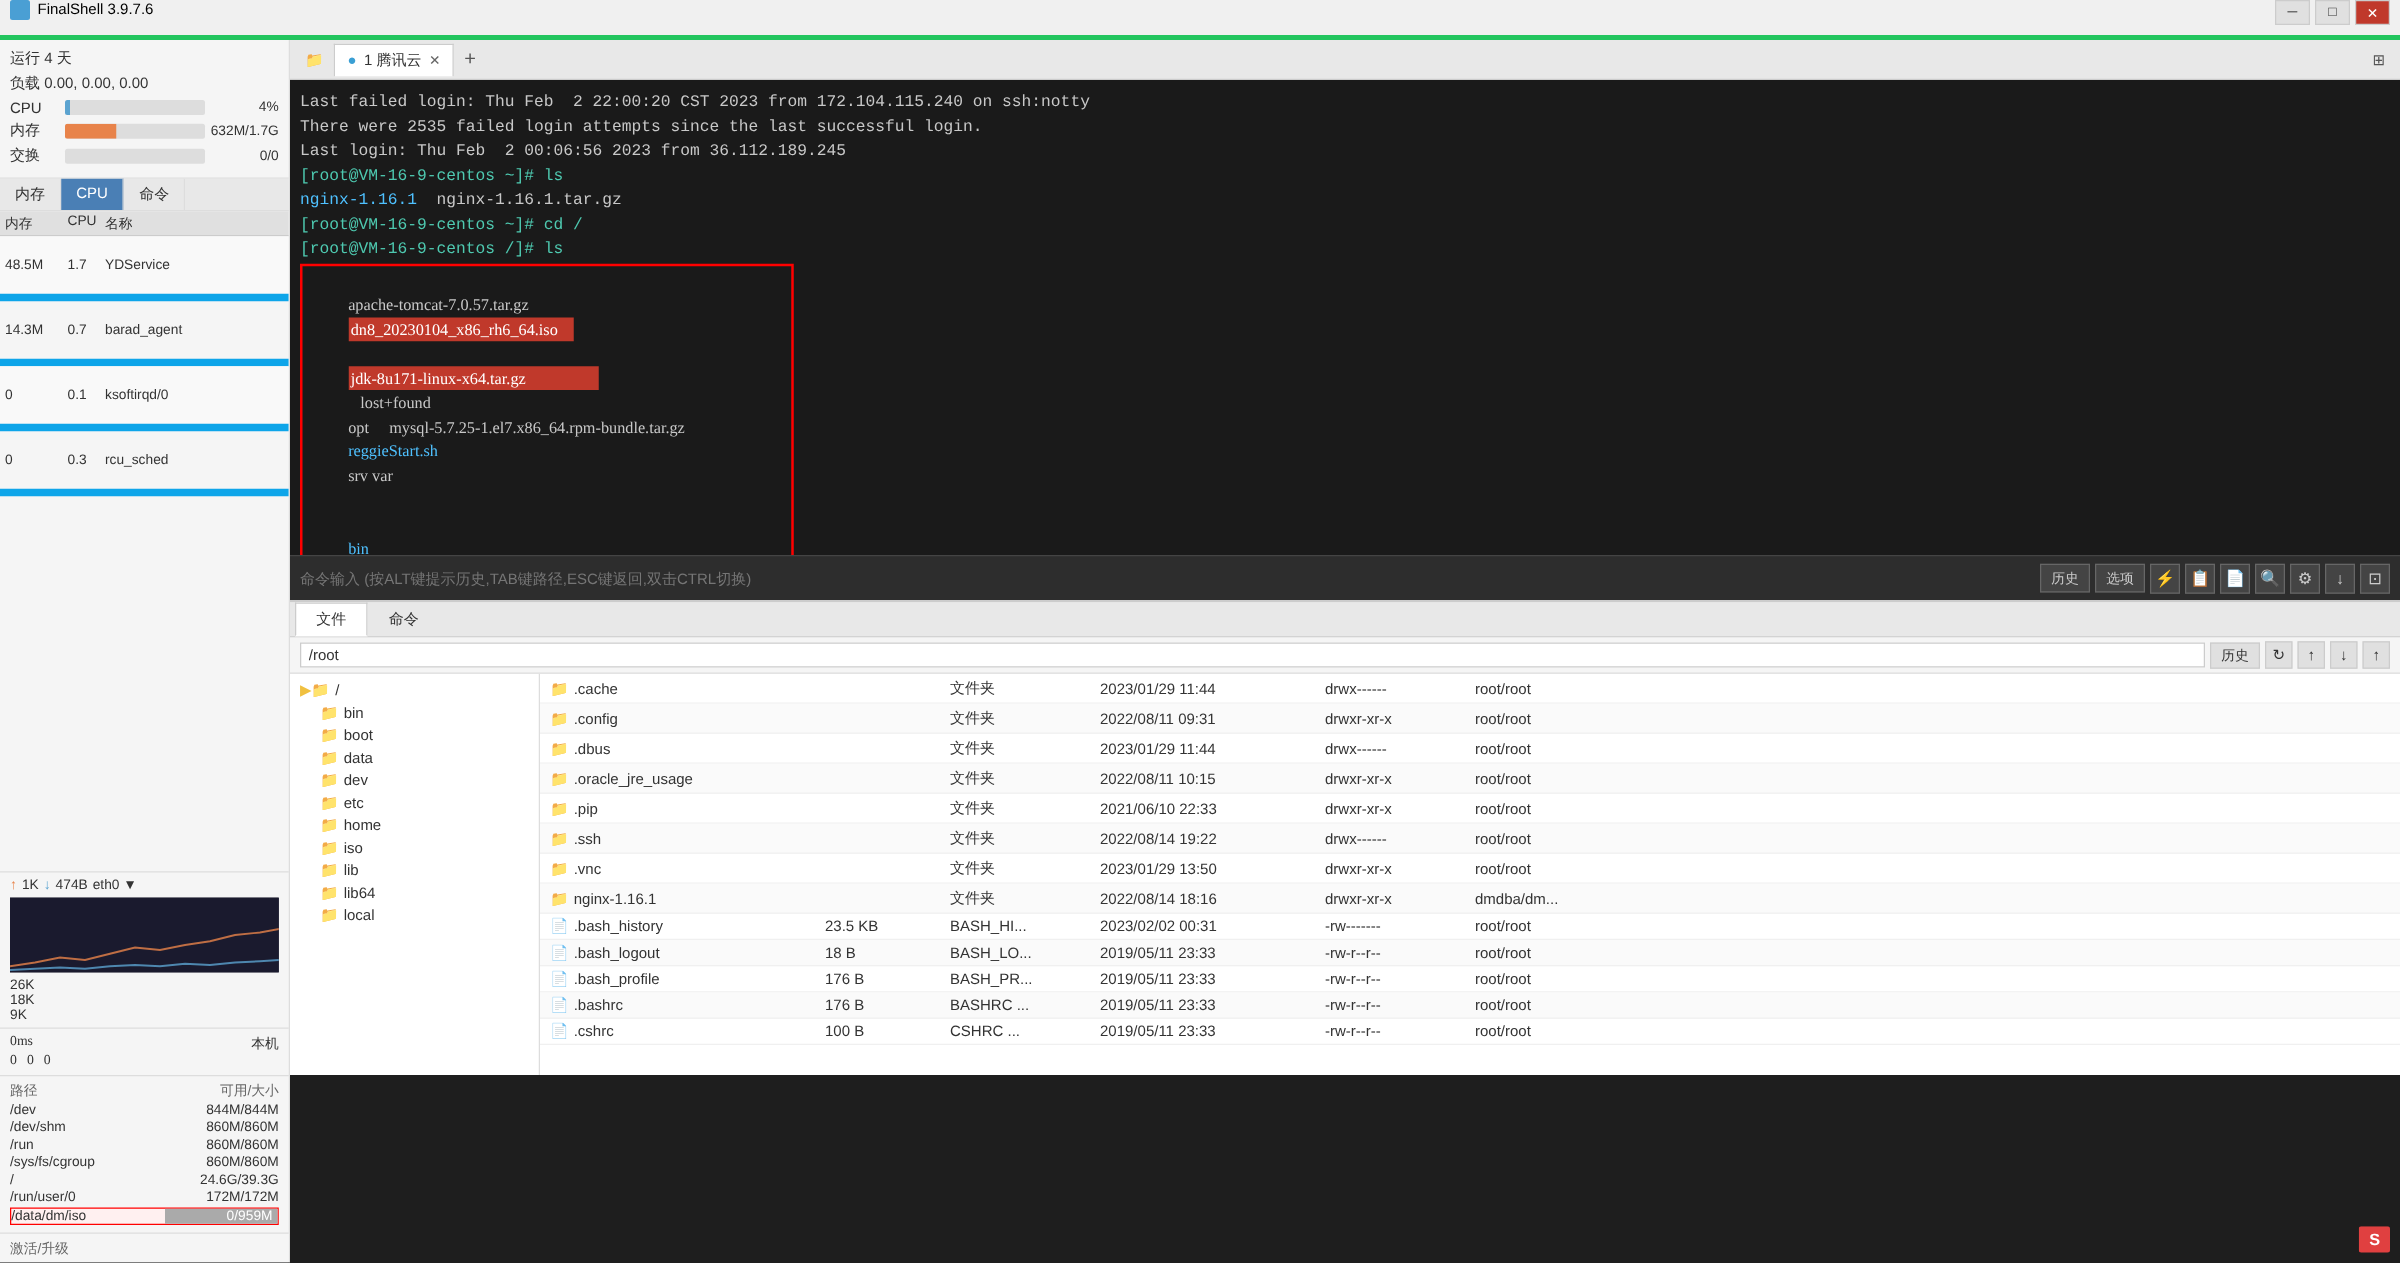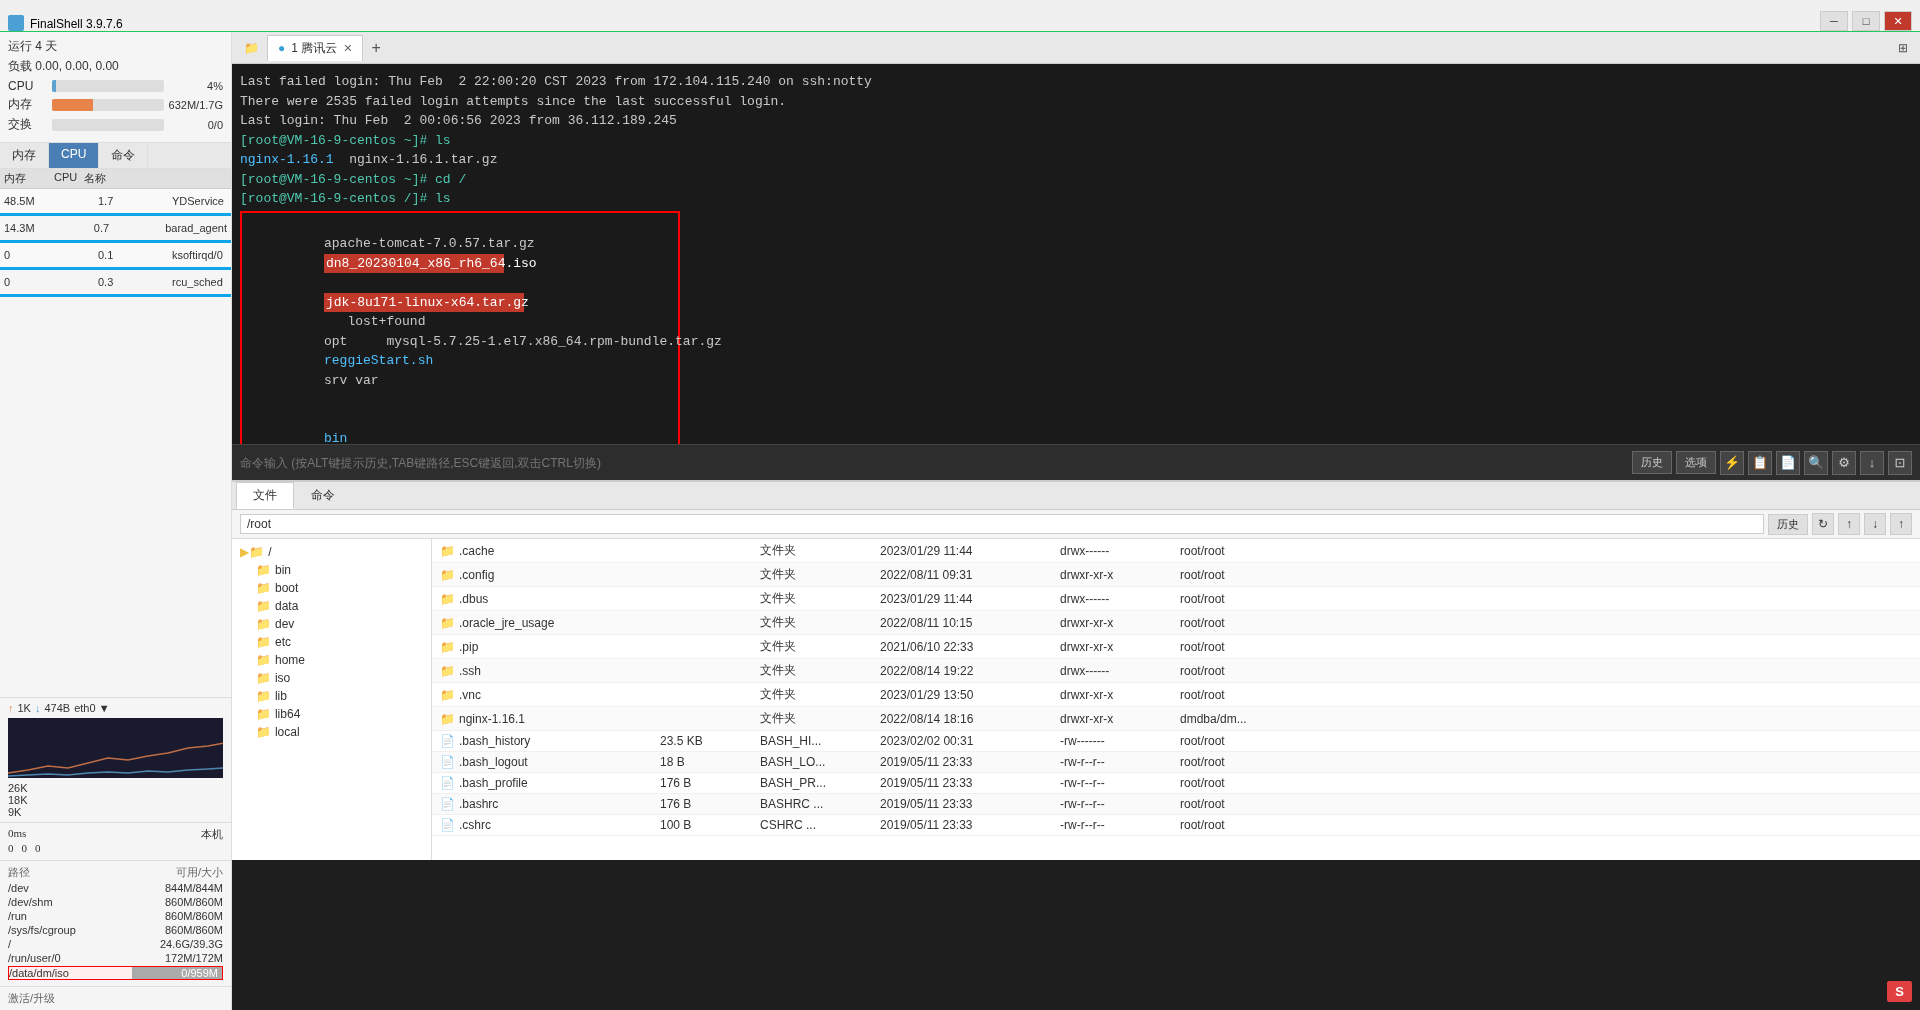--- a/index.html
+++ b/index.html
@@ -3,23 +3,23 @@
   <meta charset="utf-8">
   <style>
     * { box-sizing: border-box; margin: 0; padding: 0; }
     body { font-family: 'Microsoft YaHei', Arial, sans-serif; font-size: 12px; background: #1e1e1e; color: #ccc; overflow: hidden; width: 1920px; height: 1010px; }
 
     
     #titlebar {
       background: #f0f0f0;
       height: 32px;
       display: flex;
-      align-items: flex-end;
+      align-items: flex-start;
       padding: 0 8px;
-      border-bottom: 1px solid #22c55e;
+      border-bottom: 4px solid #22c55e;
       color: #000;
     }
     #titlebar .app-icon { width: 16px; height: 16px; background: #4a9fd4; border-radius: 2px; margin-right: 6px; }
     #titlebar .title { font-size: 12px; flex: 1; }
     #titlebar .win-btns { display: flex; gap: 4px; }
     #titlebar .win-btn { width: 28px; height: 20px; background: #e0e0e0; border: 1px solid #ccc; cursor: pointer; font-size: 11px; display: flex; align-items: center; justify-content: center; color: #333; }
     #titlebar .win-btn.close { background: #c0392b; color: white; }
 
     
     #main-layout {
@@ -59,21 +59,21 @@
     .stat-value { width: 55px; text-align: right; font-size: 11px; }
 
     
     .tab-row { display: flex; border-bottom: 1px solid #ddd; background: #e8e8e8; }
     .tab-item { padding: 4px 12px; cursor: pointer; font-size: 12px; border-right: 1px solid #ddd; }
     .tab-item.active { background: #4a7fb5; color: white; }
 
     
     .process-list { flex: 1; overflow: hidden; }
     .process-header { display: flex; background: #e0e0e0; border-bottom: 1px solid #ccc; font-size: 11px; padding: 2px 4px; }
-    .process-row { display: flex; font-size: 11px; padding: 6px 4px; border-bottom: 3px solid #0ea5e9; gap: 44px; }
+    .process-row { display: flex; font-size: 11px; padding: 17px 4px; border-bottom: 6px solid #0ea5e9; }
     .process-row:nth-child(even) { background: #f9f9f9; }
     .ph-mem { width: 50px; }
     .ph-cpu { width: 30px; }
     .ph-name { flex: 1; }
 
     
     .net-section { padding: 4px 8px; border-top: 1px solid #ddd; font-size: 11px; }
     .net-row { display: flex; align-items: center; gap: 4px; margin-bottom: 2px; }
     .net-chart { height: 60px; background: #1a1a2e; margin: 4px 0; position: relative; overflow: hidden; }
 
@@ -422,21 +422,21 @@
     <div id="terminal">
       <div class="term-line term-white">Last failed login: Thu Feb  2 22:00:20 CST 2023 from 172.104.115.240 on ssh:notty</div>
       <div class="term-line term-white">There were 2535 failed login attempts since the last successful login.</div>
       <div class="term-line term-white">Last login: Thu Feb  2 00:06:56 2023 from 36.112.189.245</div>
       <div class="term-line"><span class="term-green">[root@VM-16-9-centos ~]# ls</span></div>
       <div class="term-line"><span class="term-cyan">nginx-1.16.1</span>  <span class="term-white">nginx-1.16.1.tar.gz</span></div>
       <div class="term-line"><span class="term-green">[root@VM-16-9-centos ~]# cd /</span></div>
       <div class="term-line"><span class="term-green">[root@VM-16-9-centos /]# ls</span></div>
 
       
-      <div style="border:2px solid red; display:inline-block; padding:2px 4px; margin:2px 0; font-family:Liberation Mono, monospace; font-size:13px; line-height:1.6;">
+      <div style="border:2px solid red; display:inline-block; padding:2px 4px; margin:2px 0; font-family:Liberation Serif, serif; font-size:13px; line-height:1.6;">
         <div class="term-line">
           <span class="term-white" style="display:inline-block;width:220px;">apache-tomcat-7.0.57.tar.gz</span>
           <span class="term-selection" style="background:#c0392b;color:white;padding:0 2px;display:inline-block;width:180px;">dn8_20230104_x86_rh6_64.iso</span>
           <span style="display:inline-block;width:10px;"> </span>
           <span class="term-selection" style="background:#c0392b;color:white;padding:0 2px;display:inline-block;width:200px;">jdk-8u171-linux-x64.tar.gz</span>
           <span class="term-white" style="display:inline-block;width:90px;">   lost+found</span>
           <span class="term-white" style="display:inline-block;width:350px;">opt     mysql-5.7.25-1.el7.x86_64.rpm-bundle.tar.gz</span>
           <span class="term-cyan" style="display:inline-block;width:80px;">reggieStart.sh</span>
           <span class="term-white">srv var</span>
         </div>

